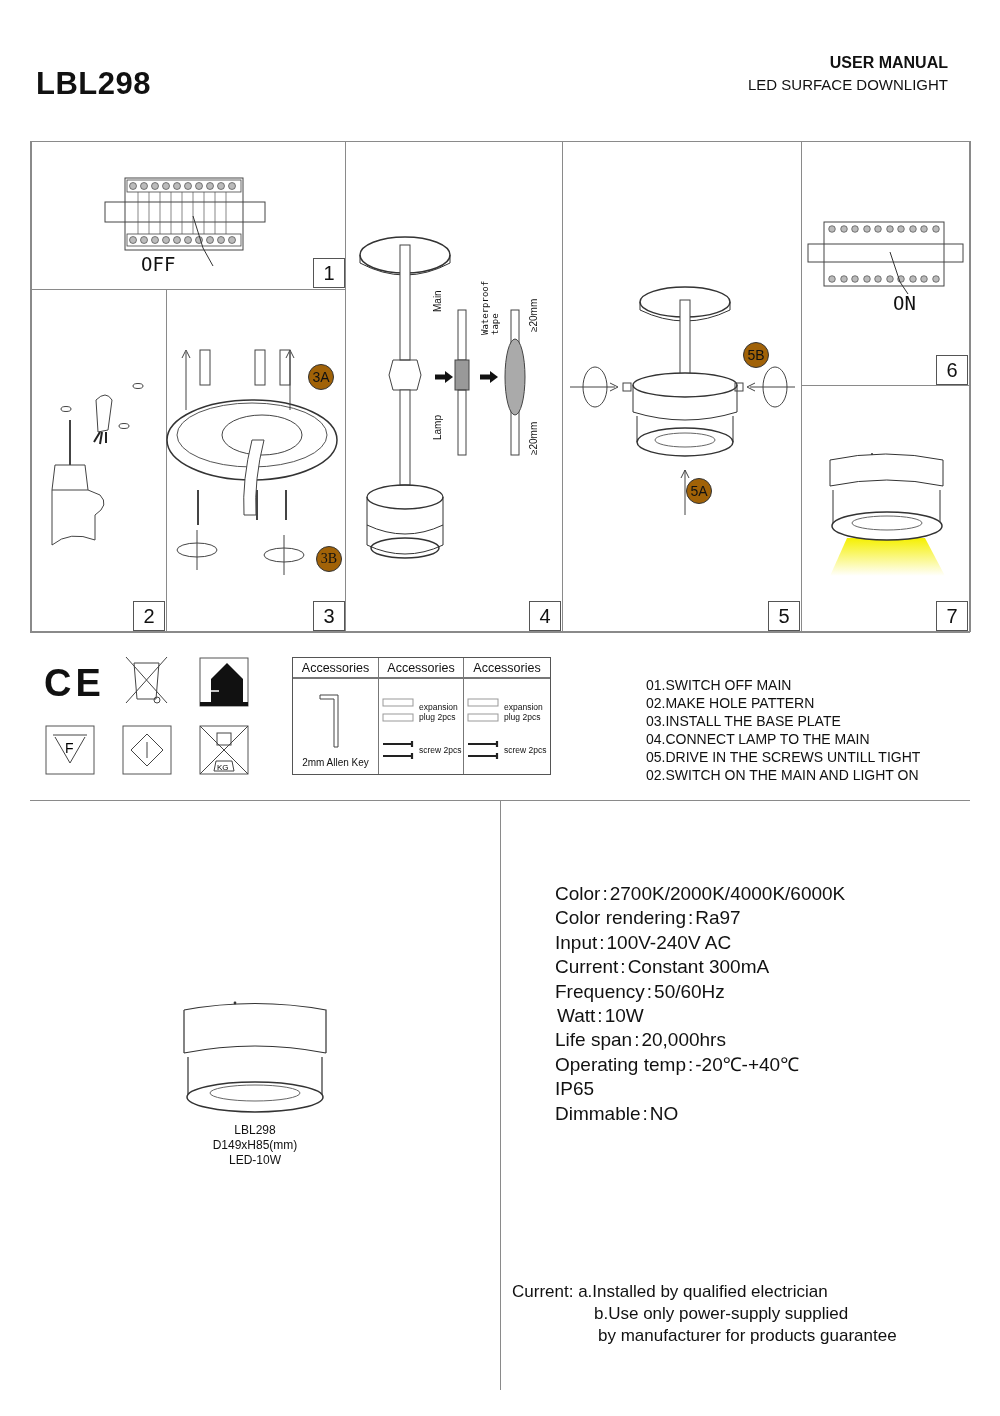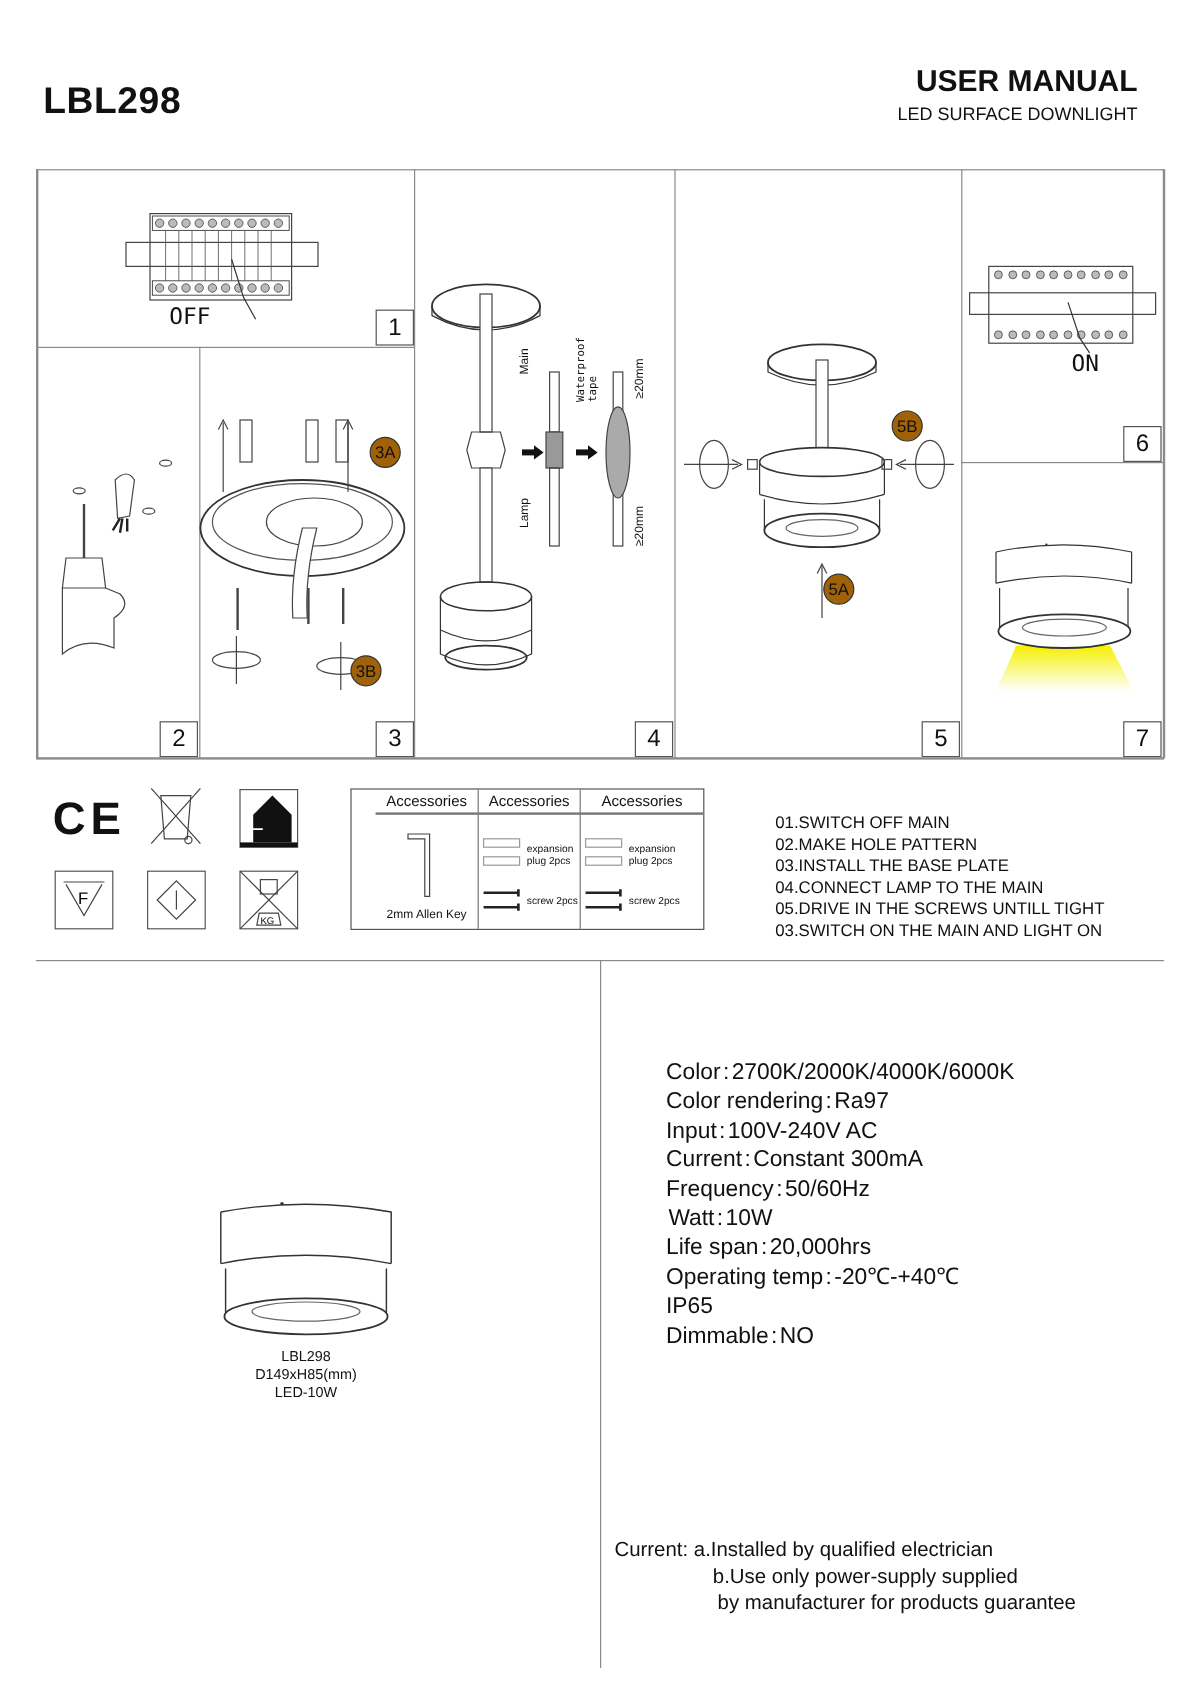--- a/index.html
+++ b/index.html
@@ -1,28 +1,28 @@
 <!DOCTYPE html>
 <html><head>
 <meta charset="utf-8">
 <style>
   html, body { margin: 0; padding: 0; background: #fff; }
   body { width: 1000px; height: 1416px; position: relative; overflow: hidden; font-family: "Liberation Sans", sans-serif; color: #111; }
   .abs { position: absolute; }
   .title-left { left: 36px; top: 66px; font-size: 31px; font-weight: bold; letter-spacing: 0.5px; }
   .title-right { right: 52px; top: 54px; text-align: right; }
-  .title-right .t1 { font-size: 25px; font-weight: bold; }
+  .title-right .t1 { font-size: 16px; font-weight: bold; }
   .title-right .t2 { font-size: 15px; margin-top: 4px; margin-left: 44px; }
 
   .grid-line { position: absolute; background: #8a8a8a; }
   .step-num { position: absolute; width: 32px; height: 30px; border: 1px solid #555; background: #fff; font-size: 20px; display: flex; align-items: center; justify-content: center; box-sizing: border-box; }
   .label-mono { font-family: "DejaVu Sans Mono", monospace; font-size: 19px; }
   .circle-tag { position: absolute; width: 26px; height: 26px; border: 1.3px solid #333; border-radius: 50%; font-size: 14px; display: flex; align-items: center; justify-content: center; background: #a16207; box-sizing: border-box; }
 
-  .acc-table { position: absolute; left: 292px; top: 657px; width: 295px; height: 118px; border: 1.5px solid #555; box-sizing: border-box; display: grid; grid-template-columns: 86px 85px 1fr; grid-template-rows: 21px 1fr; padding-left: 20px; }
+  .acc-table { position: absolute; left: 292px; top: 657px; width: 259px; height: 118px; border: 1.5px solid #555; box-sizing: border-box; display: grid; grid-template-columns: 86px 85px 1fr; grid-template-rows: 21px 1fr; }
   .acc-table .hd { border-bottom: 2px solid #777; border-right: 1px solid #777; font-size: 12.5px; display: flex; align-items: center; justify-content: center; }
   .acc-table .hd:last-of-type { border-right: none; }
   .acc-table .cell { border-right: 1px solid #777; position: relative; font-size: 8.5px; }
   .acc-table .cell.last { border-right: none; }
 
   .steps-list { left: 646px; top: 676px; font-size: 14px; line-height: 18px; }
   .specs { left: 555px; top: 882px; font-size: 19px; line-height: 24.4px; }
   .spec-row span.k::after { content: ":"; margin: 0 2px; }
   .cautions { left: 512px; top: 1281px; font-size: 17px; line-height: 22px; }
   .cautions .indent1 { padding-left: 82px; }
@@ -129,21 +129,21 @@
     <rect x="108" y="10" width="10" height="35" fill="none" stroke="#444"></rect>
     <line x1="26" y1="150" x2="26" y2="185" stroke="#444" stroke-width="2"></line>
     <line x1="85" y1="150" x2="85" y2="180" stroke="#444" stroke-width="2"></line>
     <line x1="114" y1="150" x2="114" y2="180" stroke="#444" stroke-width="2"></line>
     <ellipse cx="25" cy="210" rx="20" ry="7" fill="none" stroke="#444"></ellipse>
     <ellipse cx="112" cy="215" rx="20" ry="7" fill="none" stroke="#444"></ellipse>
     <line x1="25" y1="230" x2="25" y2="190" stroke="#444"></line>
     <line x1="112" y1="235" x2="112" y2="195" stroke="#444"></line>
   </svg>
   <div class="circle-tag" style="left:308px;top:364px;">3A</div>
-  <div class="circle-tag" style="left:292px;top:546px;">3B</div>
+  <div class="circle-tag" style="left:316px;top:546px;font-family:Liberation Serif, serif;">3B</div>
   <div class="step-num" style="left:313px;top:601px;">3</div>
 </div>
 
 <div>
   <svg style="left:355px;top:225px;" width="200" height="340" viewBox="0 0 200 340">
     <ellipse cx="50" cy="30" rx="45" ry="18" fill="none" stroke="#333" stroke-width="1.5"></ellipse>
     <path d="M5 30 V38 Q50 62 95 38 V30" fill="none" stroke="#333"></path>
     <rect x="45" y="20" width="10" height="115" fill="#fff" stroke="#444"></rect>
     <path d="M38 135 H62 L66 150 L62 165 H38 L34 150 Z" fill="none" stroke="#444"></path>
     <rect x="45" y="165" width="10" height="95" fill="#fff" stroke="#444"></rect>
@@ -312,21 +312,21 @@
     <div class="abs" style="left:40px;top:66px;font-size:8.5px;">screw 2pcs</div>
   </div>
 </div>
 
 <div class="abs steps-list">
   <div>01.SWITCH OFF MAIN</div>
   <div>02.MAKE HOLE PATTERN</div>
   <div>03.INSTALL THE BASE PLATE</div>
   <div>04.CONNECT LAMP TO THE MAIN</div>
   <div>05.DRIVE IN THE SCREWS UNTILL TIGHT</div>
-  <div>03.SWITCH ON THE MAIN AND LIGHT ON</div>
+  <div>02.SWITCH ON THE MAIN AND LIGHT ON</div>
 </div>
 
 <div class="grid-line" style="left:30px;top:800px;width:940px;height:1px;"></div>
 <div class="grid-line" style="left:500px;top:800px;width:1px;height:590px;"></div>
 
 <div>
   <svg style="left:180px;top:995px;" width="150" height="115" viewBox="0 0 150 115">
     <path d="M4 15 Q75 2 146 15 V58 M4 15 V58" fill="none" stroke="#333" stroke-width="1.2"></path>
     <path d="M4 58 Q75 44 146 58 M8 62 V100 M142 62 V100" fill="none" stroke="#333" stroke-width="1.2"></path>
     <ellipse cx="75" cy="102" rx="68" ry="15" fill="#fff" stroke="#333" stroke-width="1.5"></ellipse>

